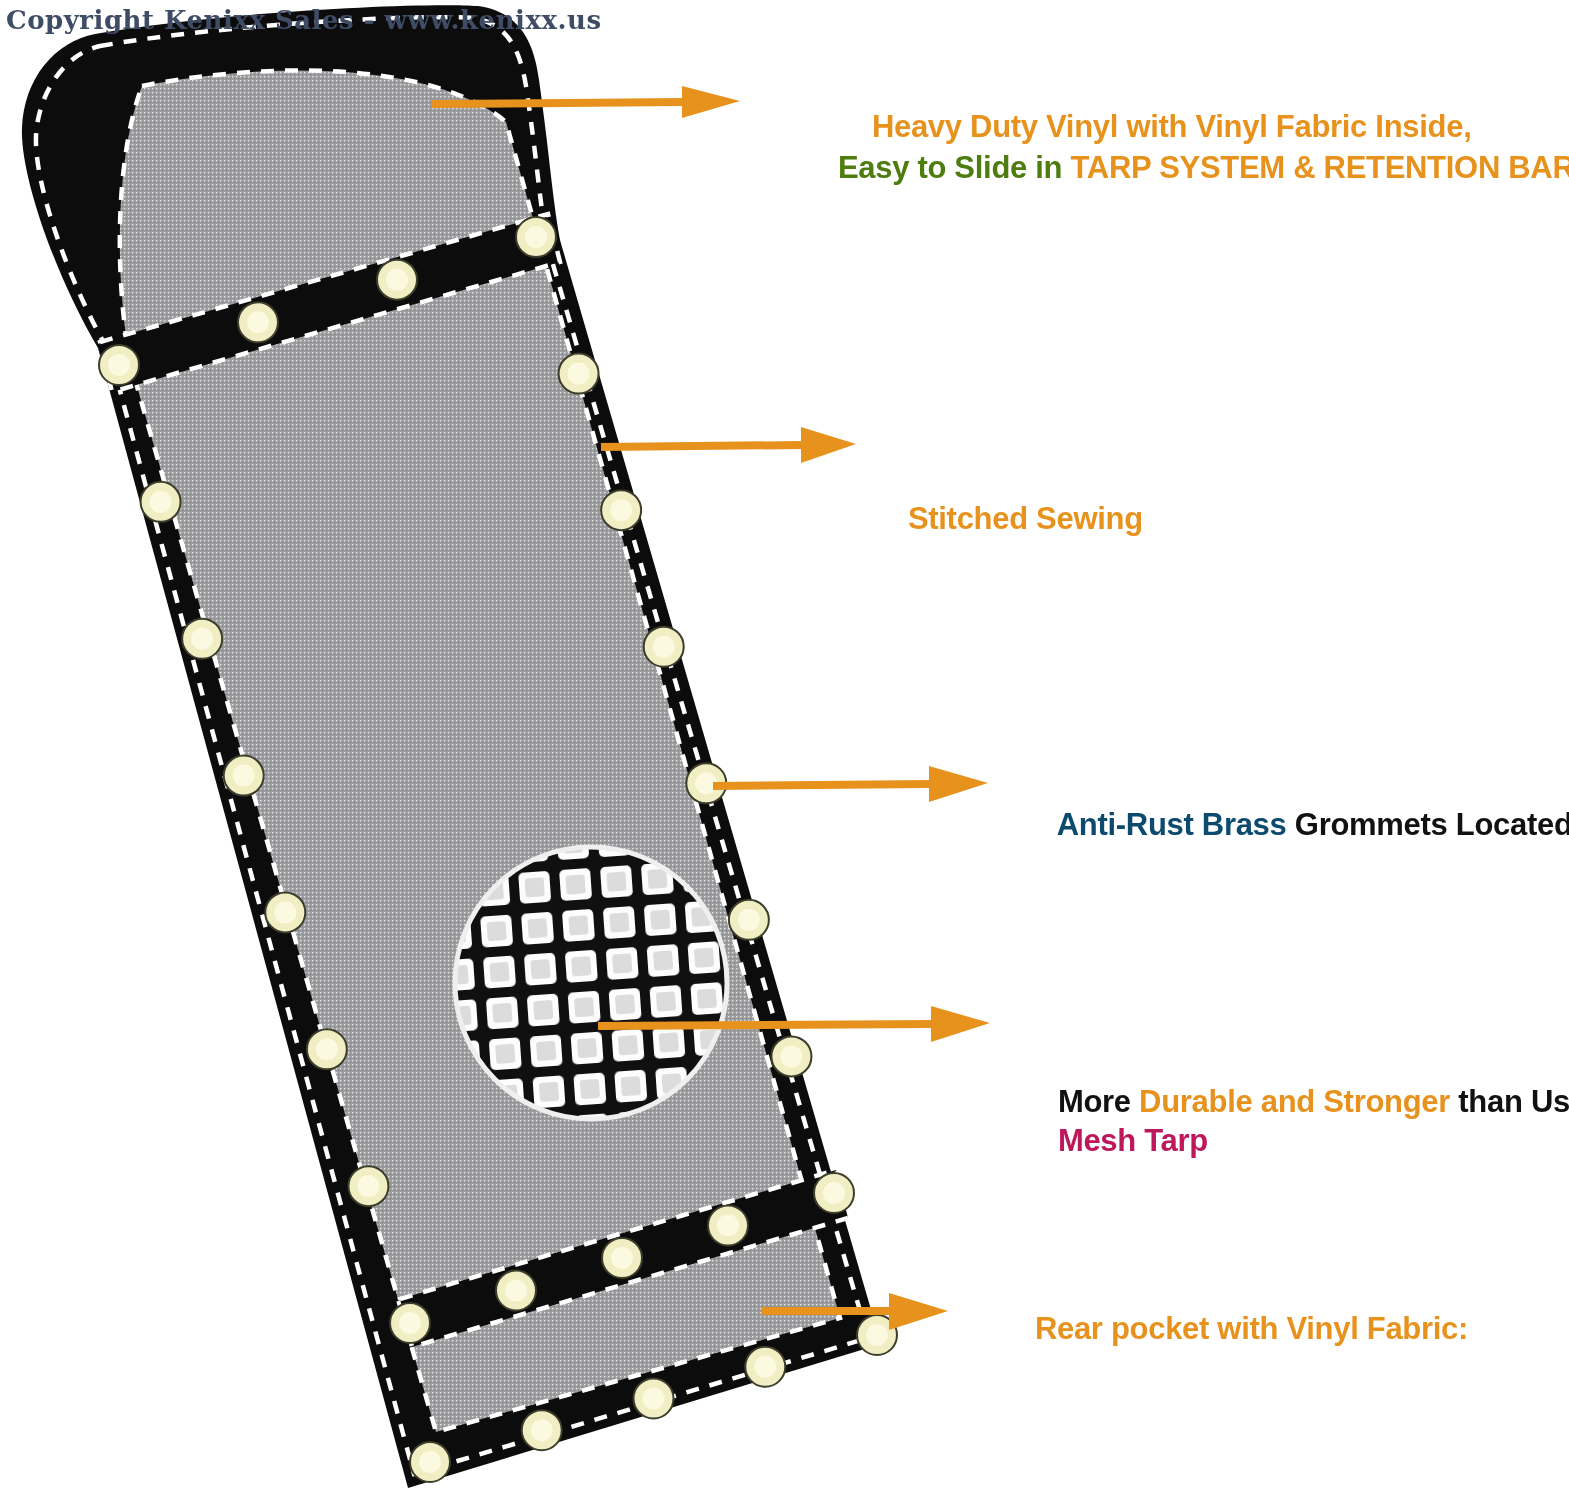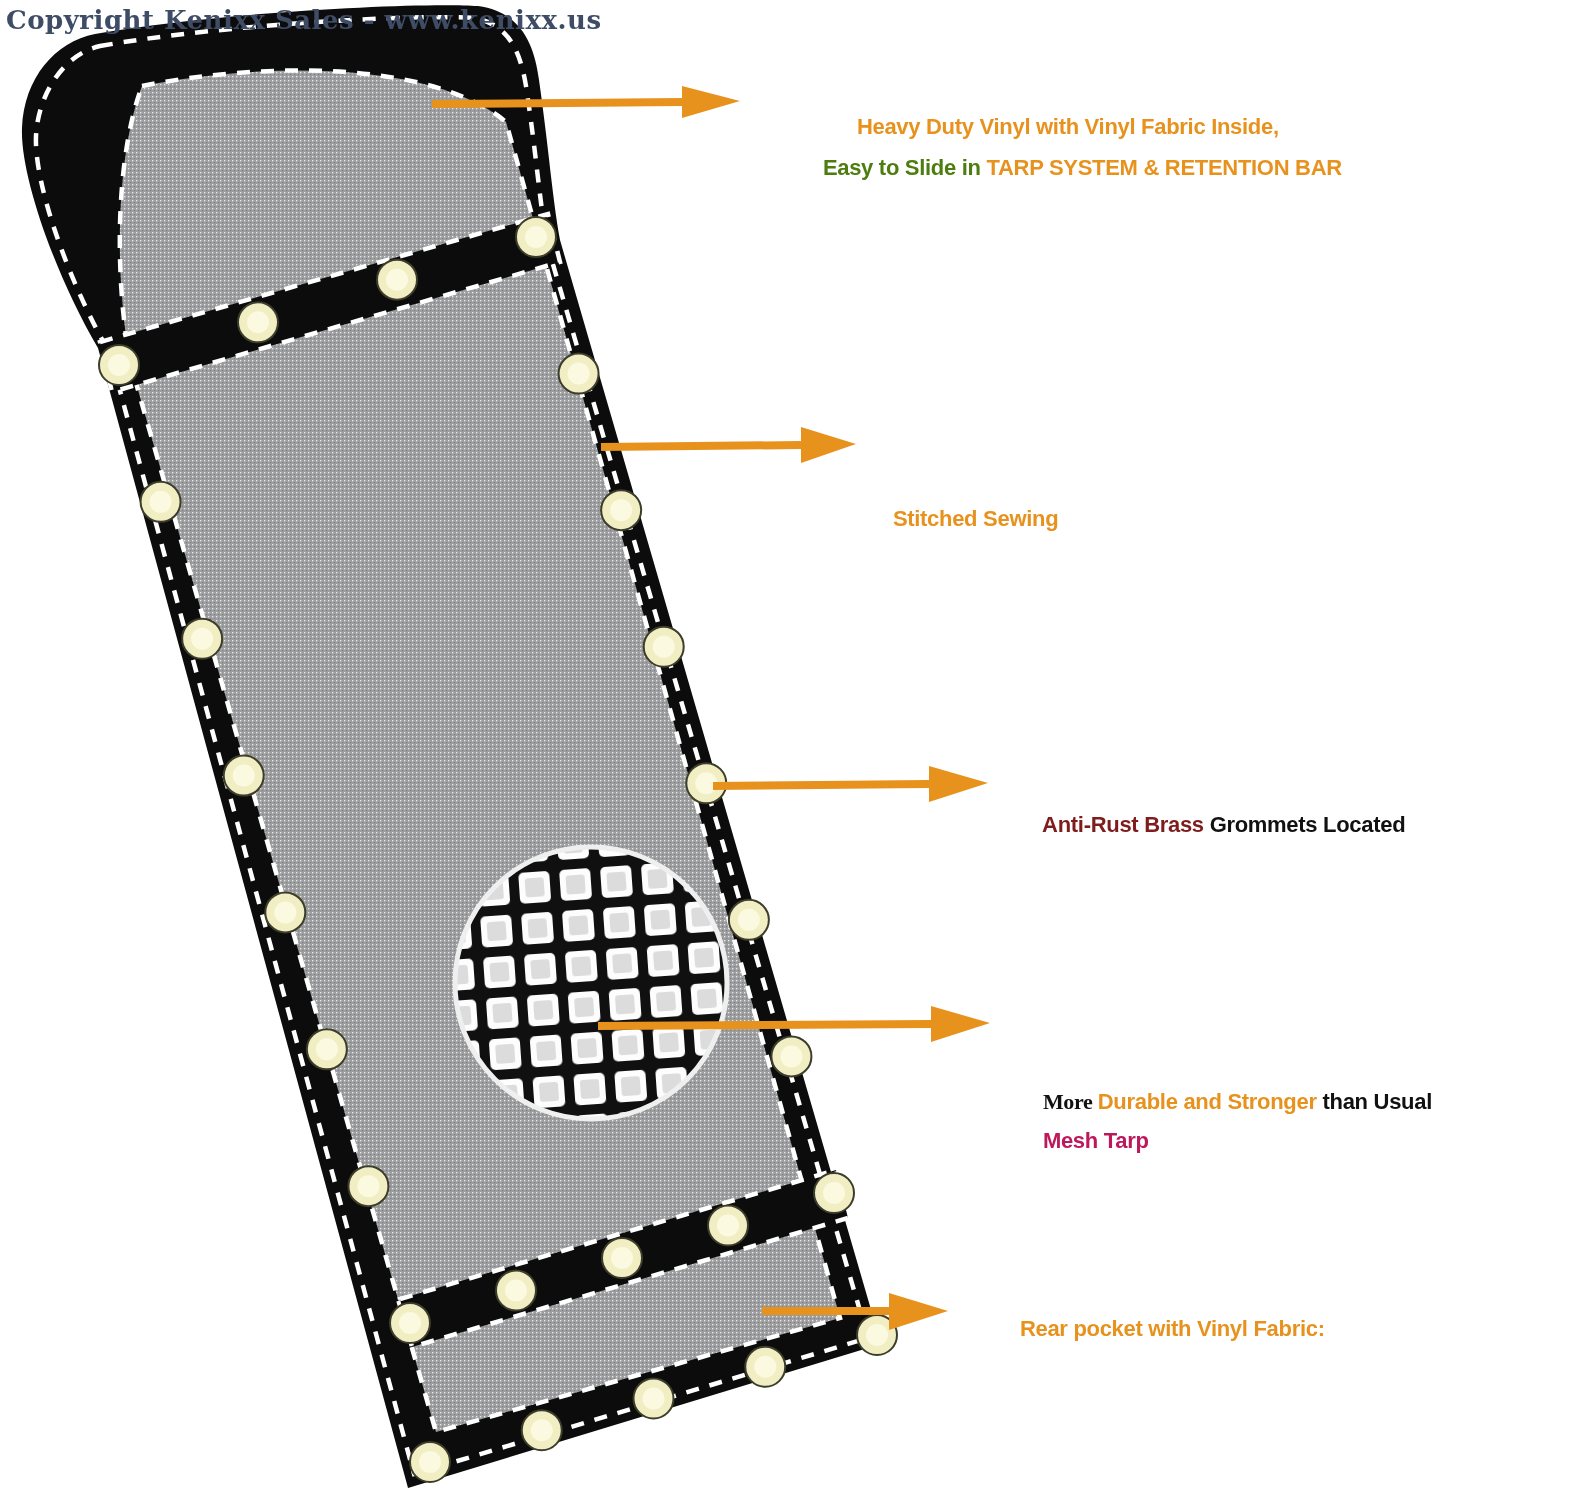--- a/index.html
+++ b/index.html
@@ -6,21 +6,21 @@
   body{
     width:1569px;height:1500px;position:relative;overflow:hidden;
     background:#ffffff;font-family:"Liberation Sans",sans-serif;
   }
   #stage{position:absolute;inset:0;}
   svg{position:absolute;left:0;top:0;}
   .stitch{fill:none;stroke:#FFFFFF;stroke-width:4.5;stroke-dasharray:13 11;}
   .stitched{stroke:#FFFFFF;stroke-width:4.5;stroke-dasharray:13 11;}
   .callout-line{
     position:absolute;white-space:pre;font-weight:bold;
-    font-size:22px;letter-spacing:-0.3px;line-height:38px;
+    font-size:31px;letter-spacing:-0.3px;line-height:38px;
   }
   .copyright{
     position:absolute;left:6px;top:5px;white-space:pre;
     font-family:"DejaVu Serif",serif;font-weight:bold;
     font-size:26px;letter-spacing:0.5px;z-index:30;
   }
   .callouts{position:absolute;inset:0;z-index:20;}
 </style>
 </head>
 <body>
@@ -146,25 +146,25 @@
     </div>
     <div class="callout-line" style="left:788px;top:111px">
       <span class="tone-dark" style="color: #4d7c0f; margin-top: 43px;">Easy to Slide in </span><span class="tone-accent" style="color: rgb(232, 146, 30);">TARP SYSTEM &amp; RETENTION BAR</span>
     </div>
 
     <div class="callout-line" style="left:858px;top:462px">
       <span class="tone-accent" style="color: rgb(232, 146, 30); text-align: center;">Stitched Sewing</span>
     </div>
 
     <div class="callout-line" style="left:1008px;top:768px">
-      <span class="tone-accent" style="color: #7f1d1d;">Anti-Rust Brass </span><span class="tone-dark" style="color: rgb(17, 17, 17);">Grommets Located</span>
+      <span class="tone-accent" style="color: #0c4a6e;">Anti-Rust Brass </span><span class="tone-dark" style="color: rgb(17, 17, 17);">Grommets Located</span>
     </div>
 
     <div class="callout-line" style="left:1008px;top:1045px">
-      <span class="tone-dark" style="color: rgb(17, 17, 17); font-family: Liberation Serif, serif;">More </span><span class="tone-accent" style="color: rgb(232, 146, 30);">Durable and Stronger </span><span class="tone-dark" style="color: rgb(17, 17, 17);">than Usual</span>
+      <span class="tone-dark" style="color: rgb(17, 17, 17);">More </span><span class="tone-accent" style="color: rgb(232, 146, 30);">Durable and Stronger </span><span class="tone-dark" style="color: rgb(17, 17, 17);">than Usual</span>
     </div>
     <div class="callout-line" style="left:1008px;top:1084px">
       <span class="tone-dark" style="color: #be185d;">Mesh Tarp</span>
     </div>
 
     <div class="callout-line" style="left:985px;top:1272px">
       <span class="tone-accent" style="color: rgb(232, 146, 30);">Rear pocket with Vinyl Fabric:</span>
     </div>
 
   </div>

